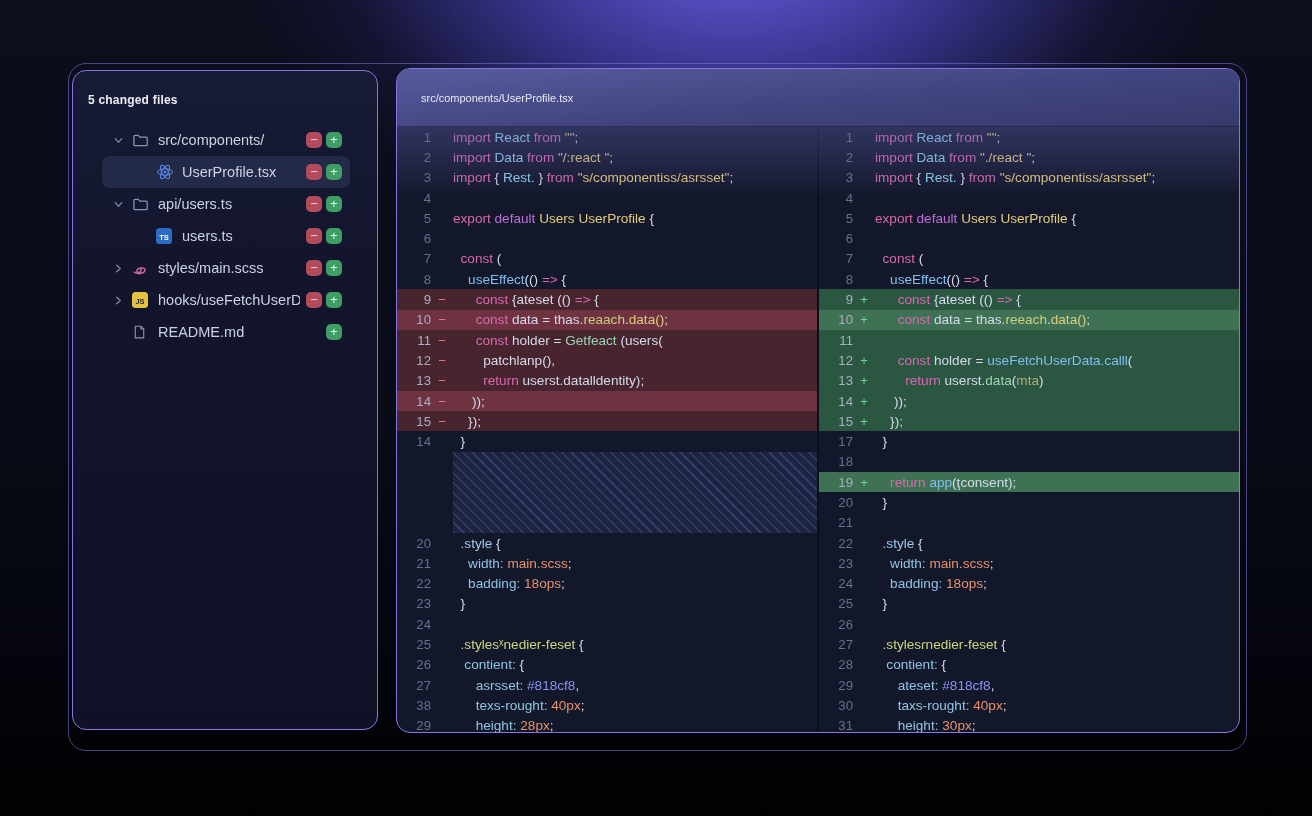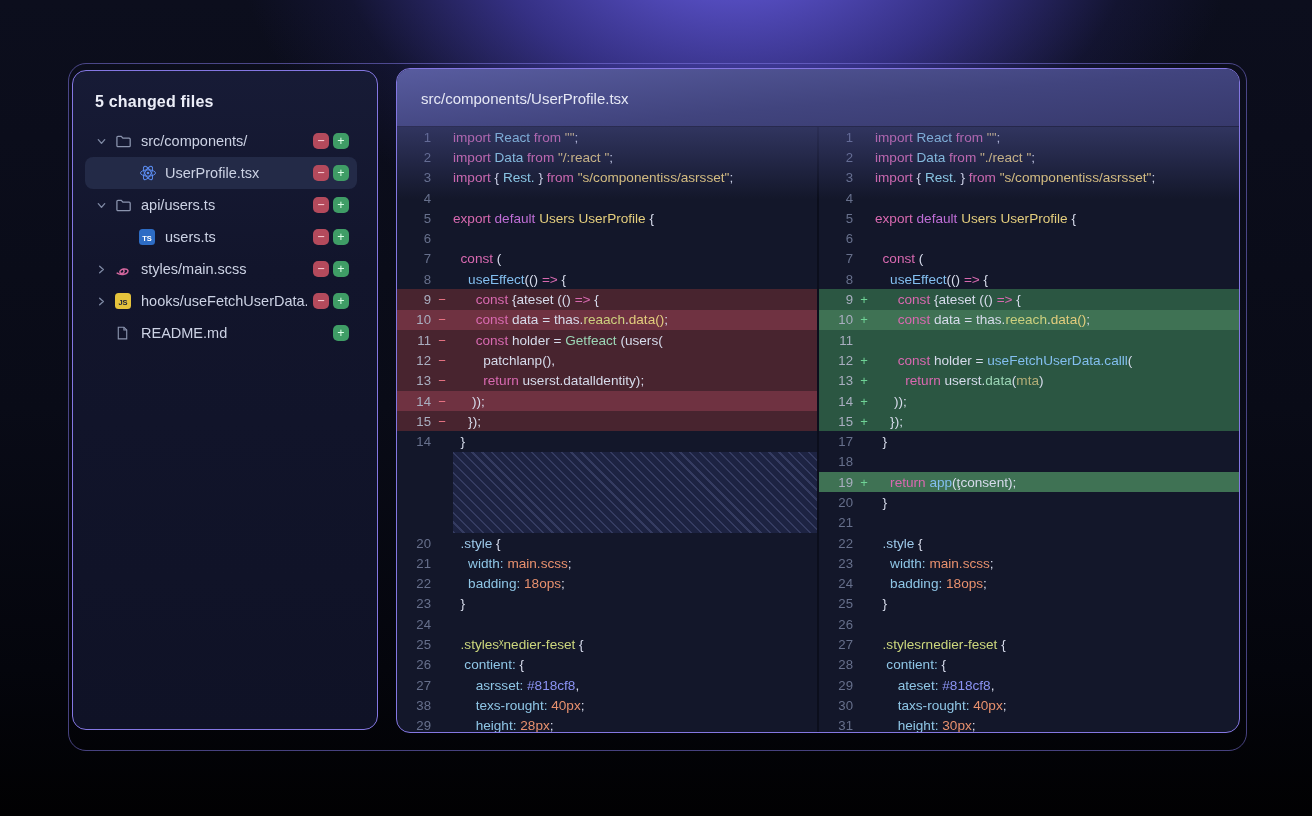--- a/index.html
+++ b/index.html
@@ -8,42 +8,42 @@
     background:
       radial-gradient(ellipse 640px 410px at 56% -8%, rgba(110,99,240,.95), rgba(86,76,215,.55) 38%, rgba(44,42,120,.22) 62%, rgba(0,0,0,0) 78%),
       linear-gradient(180deg,#0c0e1d 0%,#090b17 50%,#04050c 82%,#010102 100%);}
   .outer-frame{position:absolute;left:68px;top:63px;width:1177px;height:686px;
     border:1px solid rgba(128,118,226,.55);border-radius:18px}
 
   
   .sidebar{position:absolute;left:72px;top:70px;width:306px;height:660px;box-sizing:border-box;
     border:1px solid var(--panel-border);border-radius:14px;padding:22px 0 0;
     background:linear-gradient(180deg,#171b36 0%,#12152c 30%,#0f1226 100%)}
-  .sb-title{margin:0 0 14px 22px;font-size:16px;font-weight:bold;color:#eceef8;letter-spacing:.2px}
-  .tree{list-style:none;margin:0;padding:0 20px 0 12px}
+  .sb-title{margin:0 0 14px 15px;font-size:12px;font-weight:bold;color:#eceef8;letter-spacing:.2px}
+  .tree{list-style:none;margin:17px;padding:0 10px 0 12px}
   .titem{display:flex;align-items:center;height:32px;padding:0 8px;border-radius:8px;
     color:#ccd2e4;font-size:14.5px;cursor:default}
   .titem.selected{background:#232a47}
   .chev{width:16px;height:16px;display:flex;align-items:center;justify-content:center;flex:none}
   .sp16{width:16px;flex:none}.sp40{width:40px;flex:none}
   .ficon{width:18px;height:18px;margin:0 8px 0 6px;flex:none;display:flex;align-items:center;justify-content:flex-start}
   .tlabel{flex:1;white-space:nowrap;overflow:hidden}
   .badges{display:flex;gap:4px;margin-left:6px;flex:none}
   .badge{width:16px;height:16px;border-radius:5px;border:none;padding:0;display:flex;
     align-items:center;justify-content:center;font-size:12.5px;line-height:1;font-family:inherit}
   .badge.minus{background:var(--badge-minus-bg);color:#ffd9de}
   .badge.plus{background:var(--badge-plus-bg);color:#dcffe9}
 
   
   .diff{position:absolute;left:396px;top:68px;width:844px;height:665px;box-sizing:border-box;
     border:1px solid var(--panel-border);border-radius:14px;overflow:hidden;background:var(--code-bg)}
   .dheader{height:58px;display:flex;align-items:center;padding:0 24px;
     background:linear-gradient(175deg,#585c9f 0%,#41447e 55%,#37396c 100%);
     box-shadow:inset 0 -1px 0 rgba(0,0,0,.35)}
-  .dtitle{font-size:15px;color:#e6e8f5}
+  .dtitle{font-size:11px;color:#e6e8f5}
   .codewrap{position:relative;display:flex;height:calc(100% - 58px)}
   .codewrap::before{content:"";position:absolute;left:0;right:0;top:0;height:72px;z-index:5;
     background:linear-gradient(180deg,rgba(93,97,175,.40),rgba(93,97,175,0));pointer-events:none}
   .pane{width:50%;overflow:hidden}
   .pane-l{border-right:2px solid #0b0e1c}
   .crow{display:flex;align-items:center;height:20.3px;font-size:13.6px;white-space:pre;color:var(--plain)}
   .ln{width:34px;text-align:right;color:var(--ln);flex:none;font-size:13.2px}
   .sg{width:22px;text-align:center;flex:none;font-size:13px}
   .cd{flex:1}
   .row-d{background:var(--removed)} .row-D{background:var(--removed-bright)}

